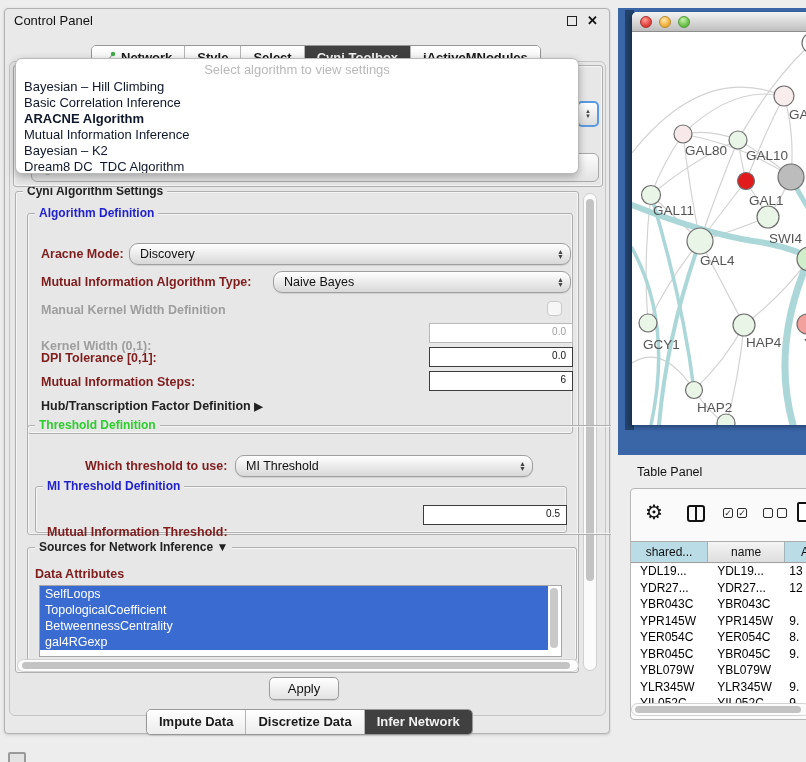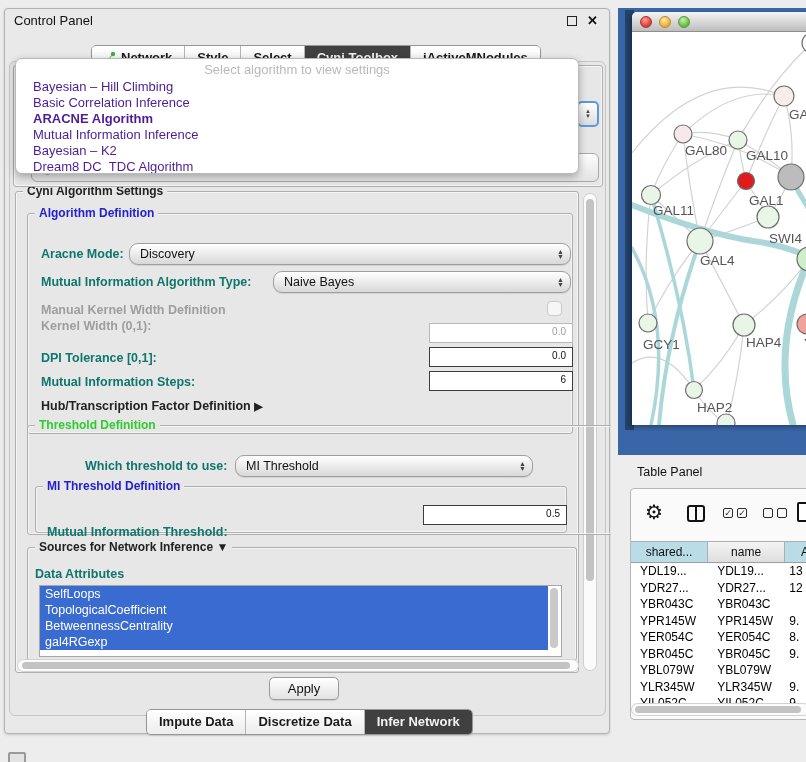--- a/index.html
+++ b/index.html
@@ -39,30 +39,30 @@
   .combo { position:absolute; height:22px; border:1px solid #9f9f9f; border-radius:9px;
     background:linear-gradient(#ffffff,#d8d8d8); display:flex; align-items:center; box-shadow:0 1px 1px rgba(0,0,0,.1); }
   .combo .ctext { flex:1; font-size:12.5px; color:#111; padding-left:10px; white-space:nowrap; overflow:hidden; }
   .combo .carrows { width:16px; display:flex; flex-direction:column; align-items:center; line-height:5px; font-size:7px; color:#444; padding-right:3px; }
 
   
   .field { position:absolute; height:20px; background:#fff; border:1.4px solid #3c3c3c; font-size:10px; color:#111;
     text-align:right; padding:2px 6px 0 0; }
   .field.disabled { border:1px solid #b9b9b9; color:#9d9d9d; }
 
-  .lbl { position:absolute; font-size:12.5px; font-weight:bold; color:#0f766e; white-space:nowrap; }
+  .lbl { position:absolute; font-size:12.5px; font-weight:bold; color:#7f1d1d; white-space:nowrap; }
   .lbl.dis { color:#9e9e9e; }
 
   .checkbox { position:absolute; width:15px; height:15px; border:1.5px solid #c9c9c9; border-radius:4px; background:#f6f6f6; }
 
   
   #algo-popup { position:absolute; left:10px; top:49px; width:564px; height:116px; background:#fff;
     border:1px solid #b9b9b9; border-radius:7px; box-shadow:0 3px 8px rgba(0,0,0,.3); z-index:30; overflow:hidden; }
   #algo-popup .hint { text-align:center; color:#b9b9b9; font-size:13px; padding-top:3px; height:20px; }
-  #algo-popup .item { font-size:13px; color:#4c1d95; padding-left:8px; height:16px; line-height:16px; white-space:nowrap;margin-left:9px; }
+  #algo-popup .item { font-size:13px; color:#0f172a; padding-left:8px; height:16px; line-height:16px; white-space:nowrap; }
   #algo-popup .item.bold { font-weight:bold; }
 
   
   #hidden-group { position:absolute; left:8px; top:56px; width:590px; height:122px; z-index:4; }
   #hidden-spinner { position:absolute; left:572px; top:92px; width:22px; height:26px; z-index:5; border:2px solid #5b9ae0;
     border-radius:5px; background:linear-gradient(#fff,#dcdcdc); display:flex; flex-direction:column; align-items:center; justify-content:center; font-size:6px; color:#444; line-height:5px; }
   #hidden-combo { position:absolute; left:26px; top:144px; width:568px; height:29px; z-index:5; border:1px solid #a9a9a9;
     border-radius:6px; background:linear-gradient(#fdfdfd,#e3e3e3); font-size:13px; color:#a9a9a9; line-height:27px; padding-left:12px; }
 
   
@@ -207,21 +207,21 @@
       <span class="ctext">Naive Bayes</span>
       <span class="carrows">
           <span>▲</span>
           <span>▼</span>
         </span>
     </div>
 
     <span class="lbl dis" style="left:36px; top:294px;">Manual Kernel Width Definition</span>
     <div class="checkbox" style="left:542px; top:292px;"></div>
 
-    <span class="lbl dis" style="left:36px; top:310px;">Kernel Width (0,1):</span>
+    <span class="lbl dis" style="left:36px; top:330px;">Kernel Width (0,1):</span>
     <div class="field disabled" style="left:424px; top:314px; width:144px;">0.0</div>
 
     <span class="lbl" style="left:36px; top:342px;">DPI Tolerance [0,1]:</span>
     <div class="field" style="left:424px; top:338px; width:144px;">0.0</div>
 
     <span class="lbl" style="left:36px; top:366px;">Mutual Information Steps:</span>
     <div class="field" style="left:424px; top:362px; width:144px;">6</div>
 
     <div class="hub-row">
       <span>Hub/Transcription Factor Definition</span>

